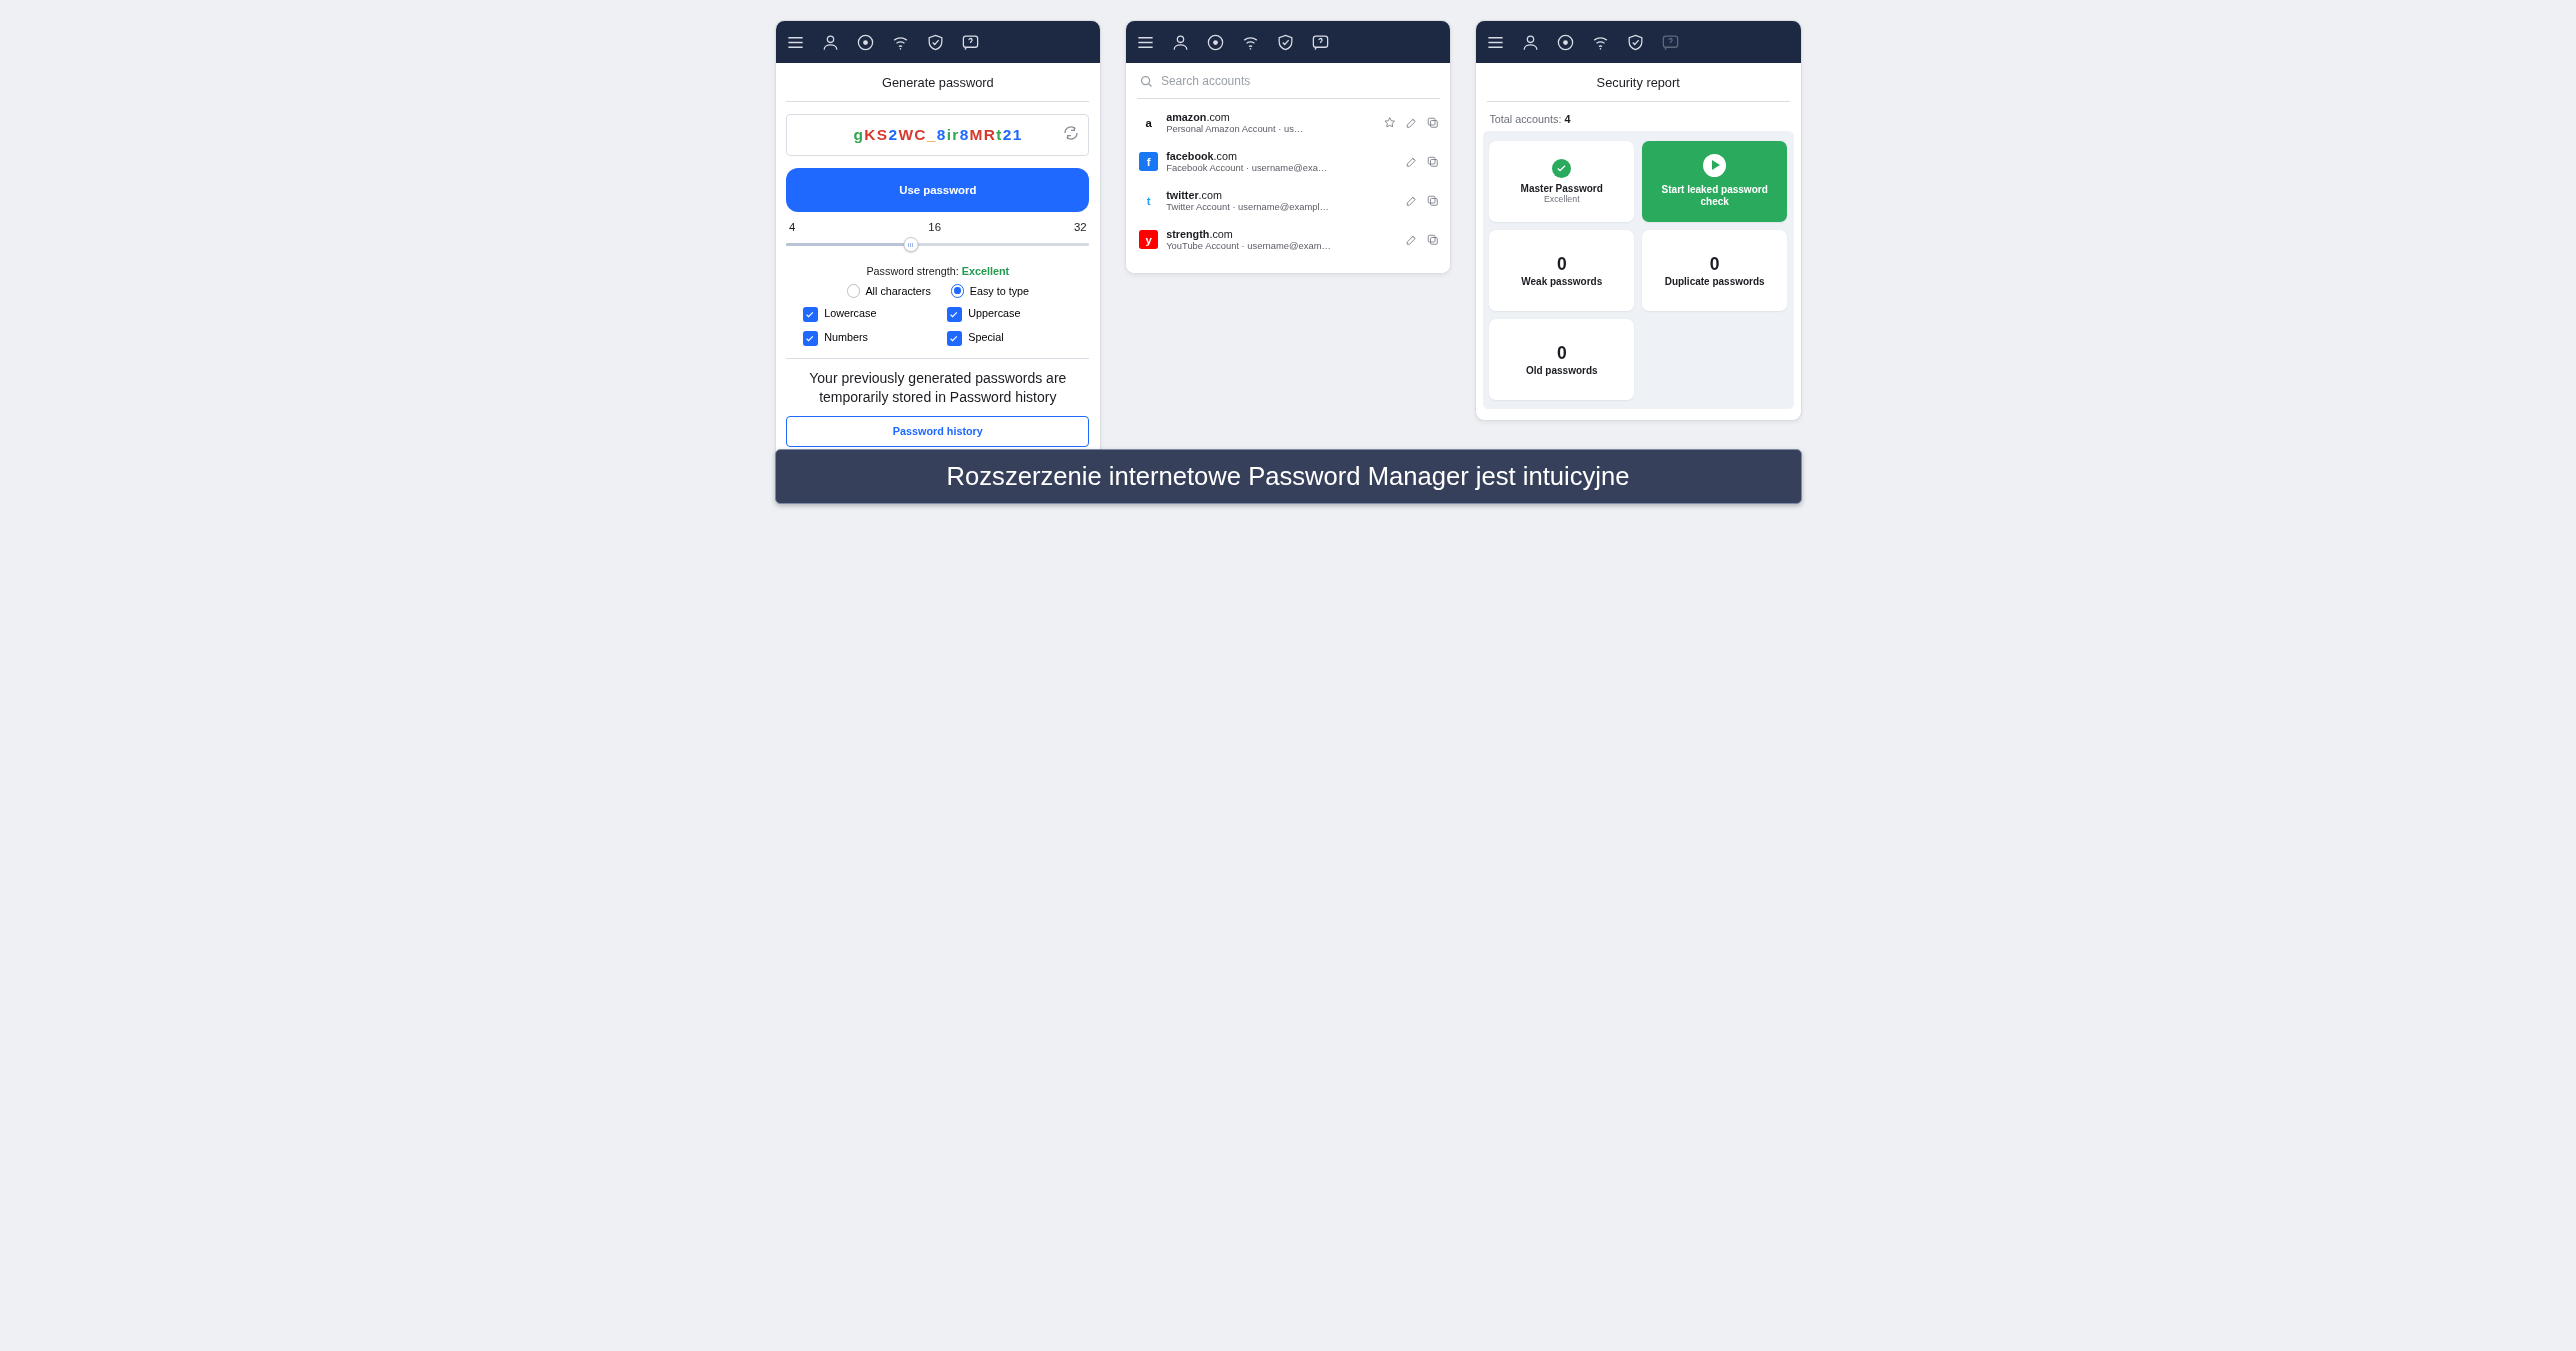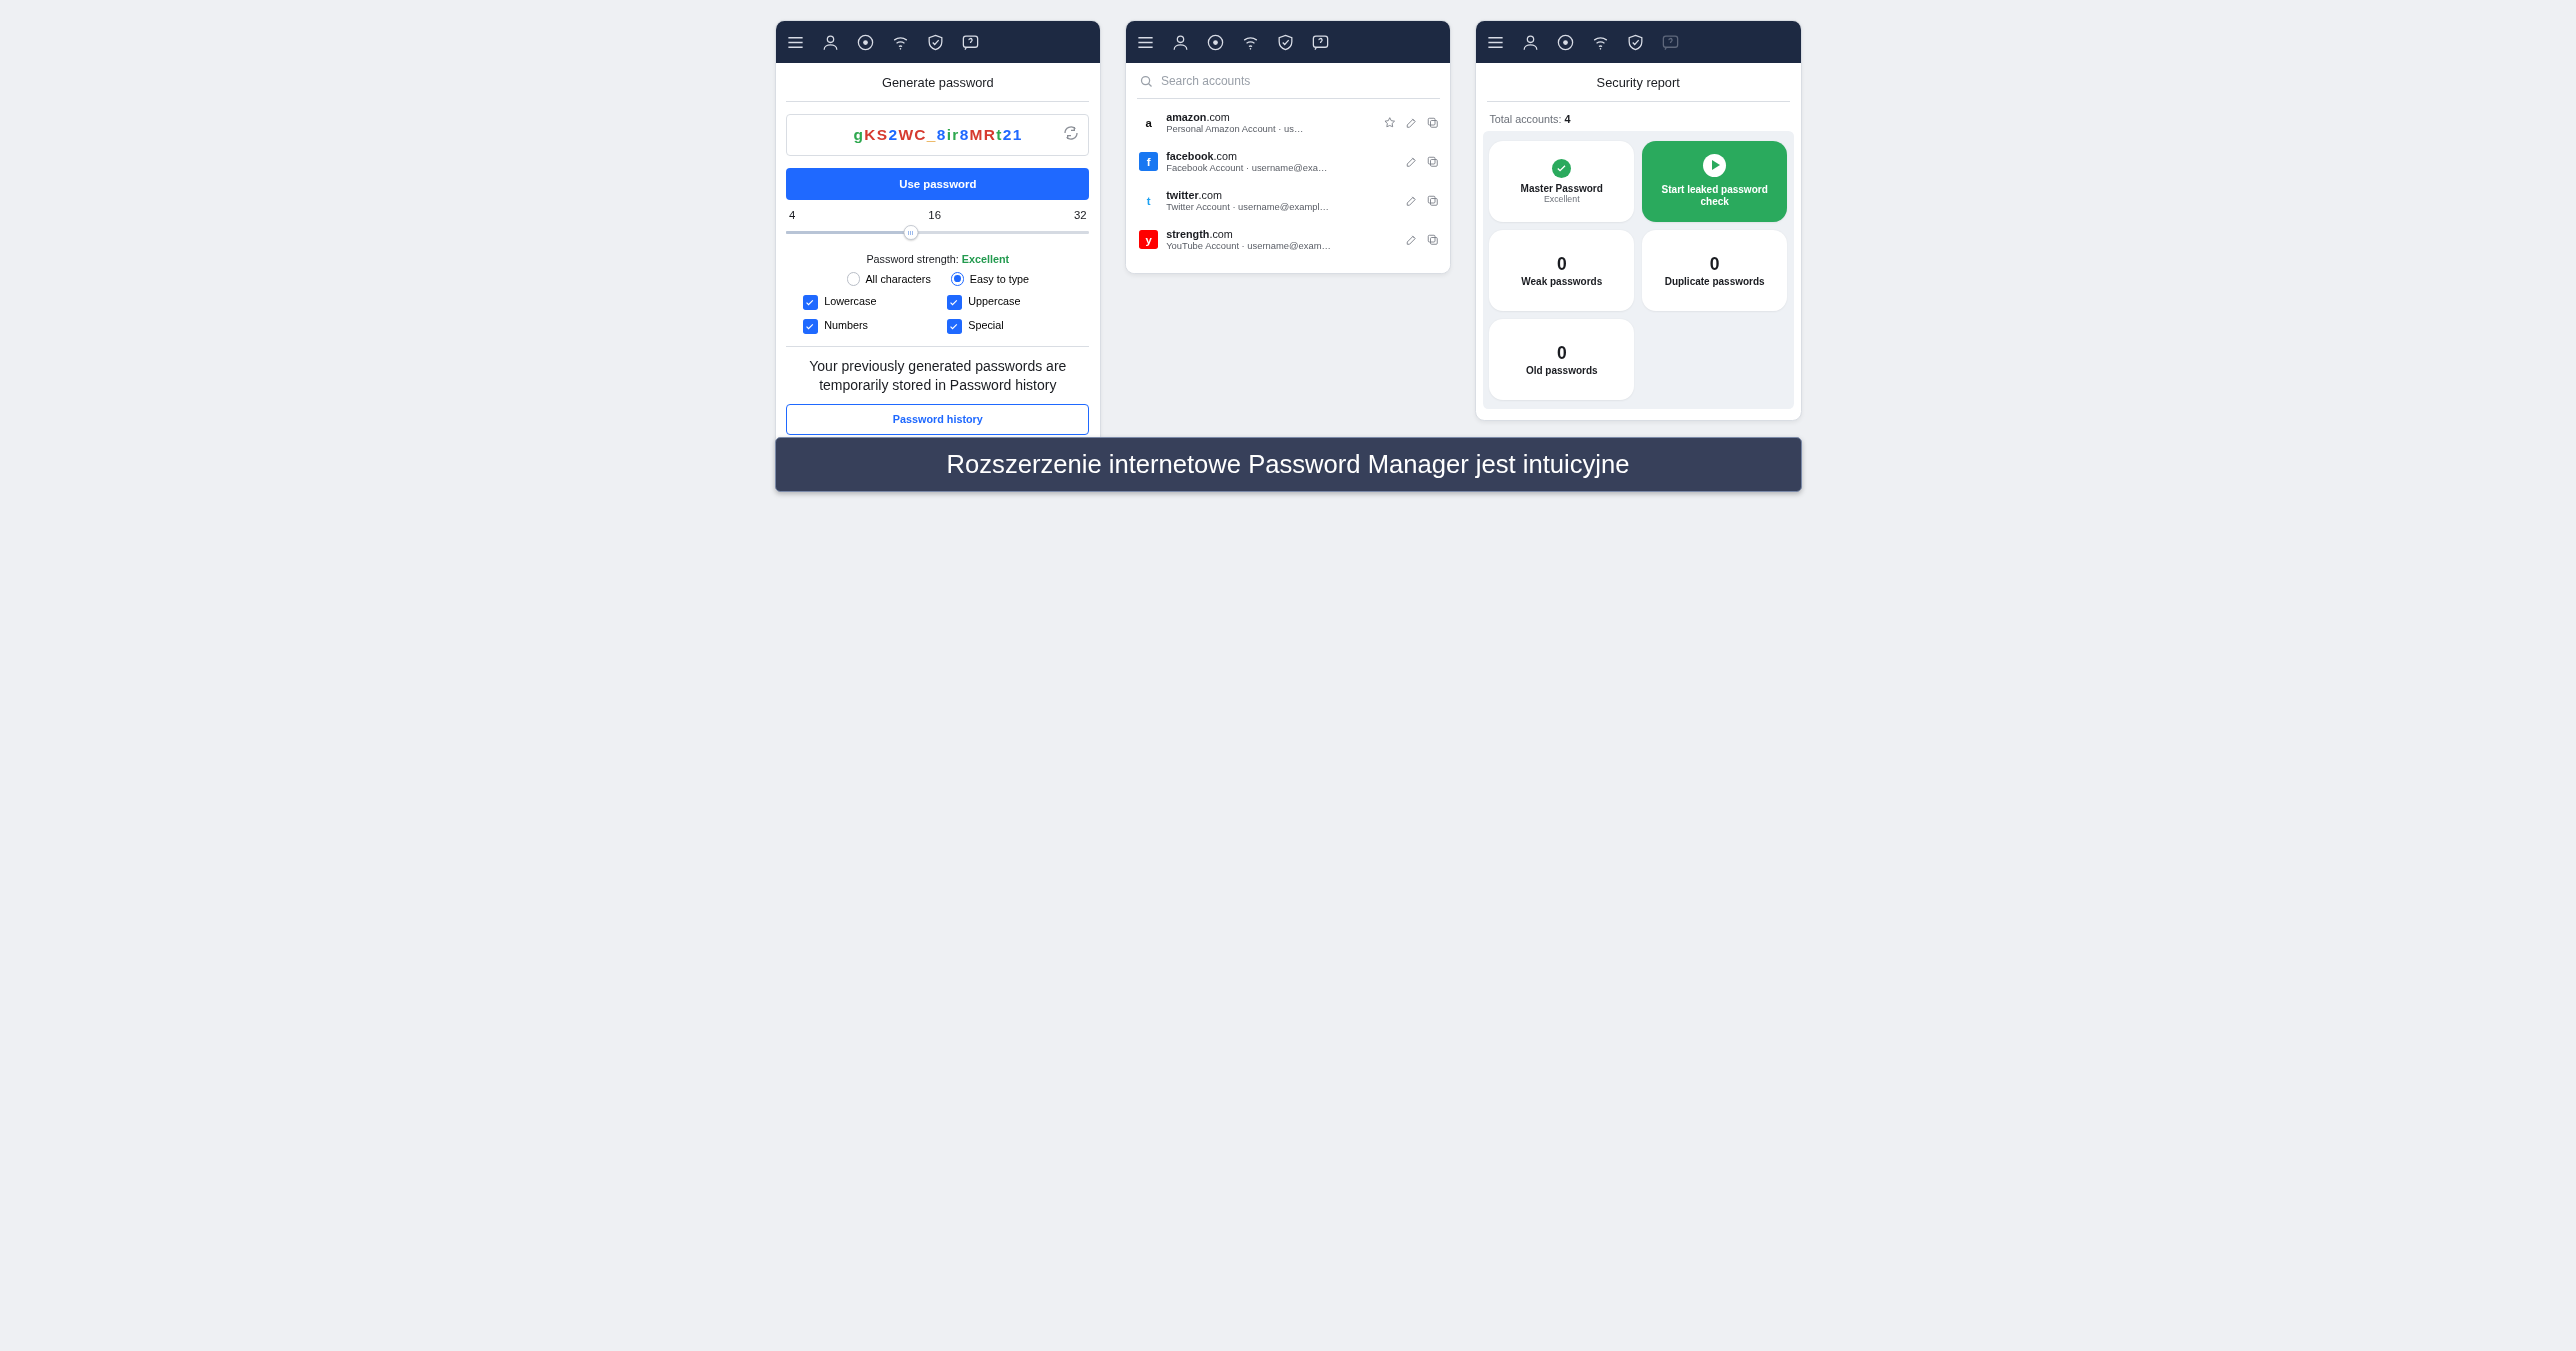--- a/index.html
+++ b/index.html
@@ -24,21 +24,21 @@
   .topbar .tb-icon svg{width:19px;height:19px;stroke:#d8dce6;fill:none;stroke-width:1.6;}
   .topbar .tb-icon.dim{opacity:.35;}
   .screen{background:#fff;}
   .section-title{text-align:center;font-weight:400;font-size:12.8px;color:var(--text);padding:12px 6.7px 10.8px;border-bottom:0.7px solid var(--border);margin:0 10.8px;}
   
   .gen-box{margin:12px 10.8px 0;border:0.7px solid var(--border);border-radius:4px;height:42px;display:flex;align-items:center;justify-content:center;position:relative;font-family:"Courier New",monospace;font-size:15.5px;font-weight:700;letter-spacing:0.7px;}
   .gen-box .refresh{position:absolute;right:9.4px;top:50%;transform:translateY(-50%);color:#8b8f97;}
   .gen-box .refresh svg{width:16px;height:16px;stroke:#8b8f97;fill:none;stroke-width:2;}
   .pw-chars span{padding:0 0.3px;}
   .c-green{color:#2fa84f;} .c-red{color:#d63a2f;} .c-blue{color:#1f69ff;} .c-orange{color:#e08a00;}
-  .use-btn{margin:12px 10.8px 0;background:var(--blue);color:#fff;border:none;border-radius:4px;height:32px;font-size:11.4px;font-weight:700;width:calc(100% - 21.6px);cursor:pointer;}
+  .use-btn{margin:12px 10.8px 0;background:var(--blue);color:#fff;border:none;border-radius:12px;height:44px;font-size:11.4px;font-weight:700;width:calc(100% - 21.6px);cursor:pointer;}
   .range-row{margin:9.4px 13.5px 2.7px;display:flex;justify-content:space-between;font-size:11.4px;color:var(--text);}
   .slider-wrap{margin:0 10.8px;position:relative;height:17.5px;}
   .track{position:absolute;left:0;right:0;top:7.4px;height:2.7px;background:#d5dae2;border-radius:1.3px;}
   .track-fill{position:absolute;left:0;top:7.4px;height:2.7px;background:#b8c4d6;border-radius:1.3px;width:41%;}
   .thumb{position:absolute;top:1.3px;left:41%;transform:translateX(-50%);width:15px;height:15px;border-radius:50%;background:#fff;border:0.7px solid #c7ccd4;box-shadow:0 0.7px 2px rgba(0,0,0,.2);display:flex;align-items:center;justify-content:center;color:#5a8de0;font-size:6.7px;}
   .strength{margin:12px 10.8px 4px;text-align:center;font-size:10.8px;color:var(--text);}
   .strength .val{color:var(--green-text);font-weight:600;}
   .mode-row{display:flex;gap:20px;justify-content:center;margin:6.7px 10.8px 4px;font-size:10.8px;}
   .radio{display:flex;align-items:center;gap:5.4px;cursor:pointer;}
   .rbox{width:13.5px;height:13.5px;border:1.3px solid #b9bec7;border-radius:50%;display:inline-flex;align-items:center;justify-content:center;}
@@ -60,21 +60,21 @@
   .acct .line1{font-size:10.8px;color:var(--text);}
   .acct .line1 b{font-weight:700;}
   .acct .line2{font-size:9.4px;color:#595d65;white-space:nowrap;overflow:hidden;text-overflow:ellipsis;}
   .acct .actions{display:flex;gap:8px;color:#7a7f88;}
   .acct .actions .ic{width:13.5px;height:13.5px;cursor:pointer;display:flex;align-items:center;justify-content:center;}
   .acct .actions svg{width:13.5px;height:13.5px;stroke:#7a7f88;fill:none;stroke-width:1.6;}
   
   .total-row{margin:10.8px 13.5px 6.7px;font-size:10.8px;color:#6a6f78;}
   .total-row b{color:var(--text);font-weight:700;}
   .tiles-wrap{background:var(--soft);margin:0 6.7px 10.8px;padding:9.4px 6.7px;border-radius:5.4px;display:grid;grid-template-columns:1fr 1fr;gap:8px;}
-  .tile{background:#fff;border-radius:14px;min-height:81px;display:flex;flex-direction:column;align-items:center;justify-content:center;padding:9.4px 6.7px;text-align:center;box-shadow:0 0.7px 2px rgba(0,0,0,.06);}
+  .tile{background:#fff;border-radius:7px;min-height:81px;display:flex;flex-direction:column;align-items:center;justify-content:center;padding:9.4px 6.7px;text-align:center;box-shadow:0 0.7px 2px rgba(0,0,0,.06);}
   .tile .big{font-size:17.5px;font-weight:700;color:var(--text);}
   .tile .lbl{font-size:10px;font-weight:600;color:var(--text);margin-top:1.3px;}
   .tile .sub{font-size:8.8px;color:var(--muted);}
   .tile.master .ok{width:19px;height:19px;border-radius:50%;background:var(--green);display:flex;align-items:center;justify-content:center;margin-bottom:4px;}
   .tile.master .ok svg{width:10.8px;height:10.8px;stroke:#fff;fill:none;stroke-width:3;}
   .tile.action{background:var(--green);color:#fff;cursor:pointer;align-items:center;}
   .tile.action .play{width:23px;height:23px;border-radius:50%;background:#fff;display:flex;align-items:center;justify-content:center;margin-bottom:5.4px;}
   .tile.action .play::after{content:"";border-left:8px solid var(--green);border-top:5.4px solid transparent;border-bottom:5.4px solid transparent;margin-left:2px;}
   .tile.action .lbl{font-size:10px;font-weight:700;color:#fff;line-height:1.25;}
   .tile.empty{visibility:hidden;}

